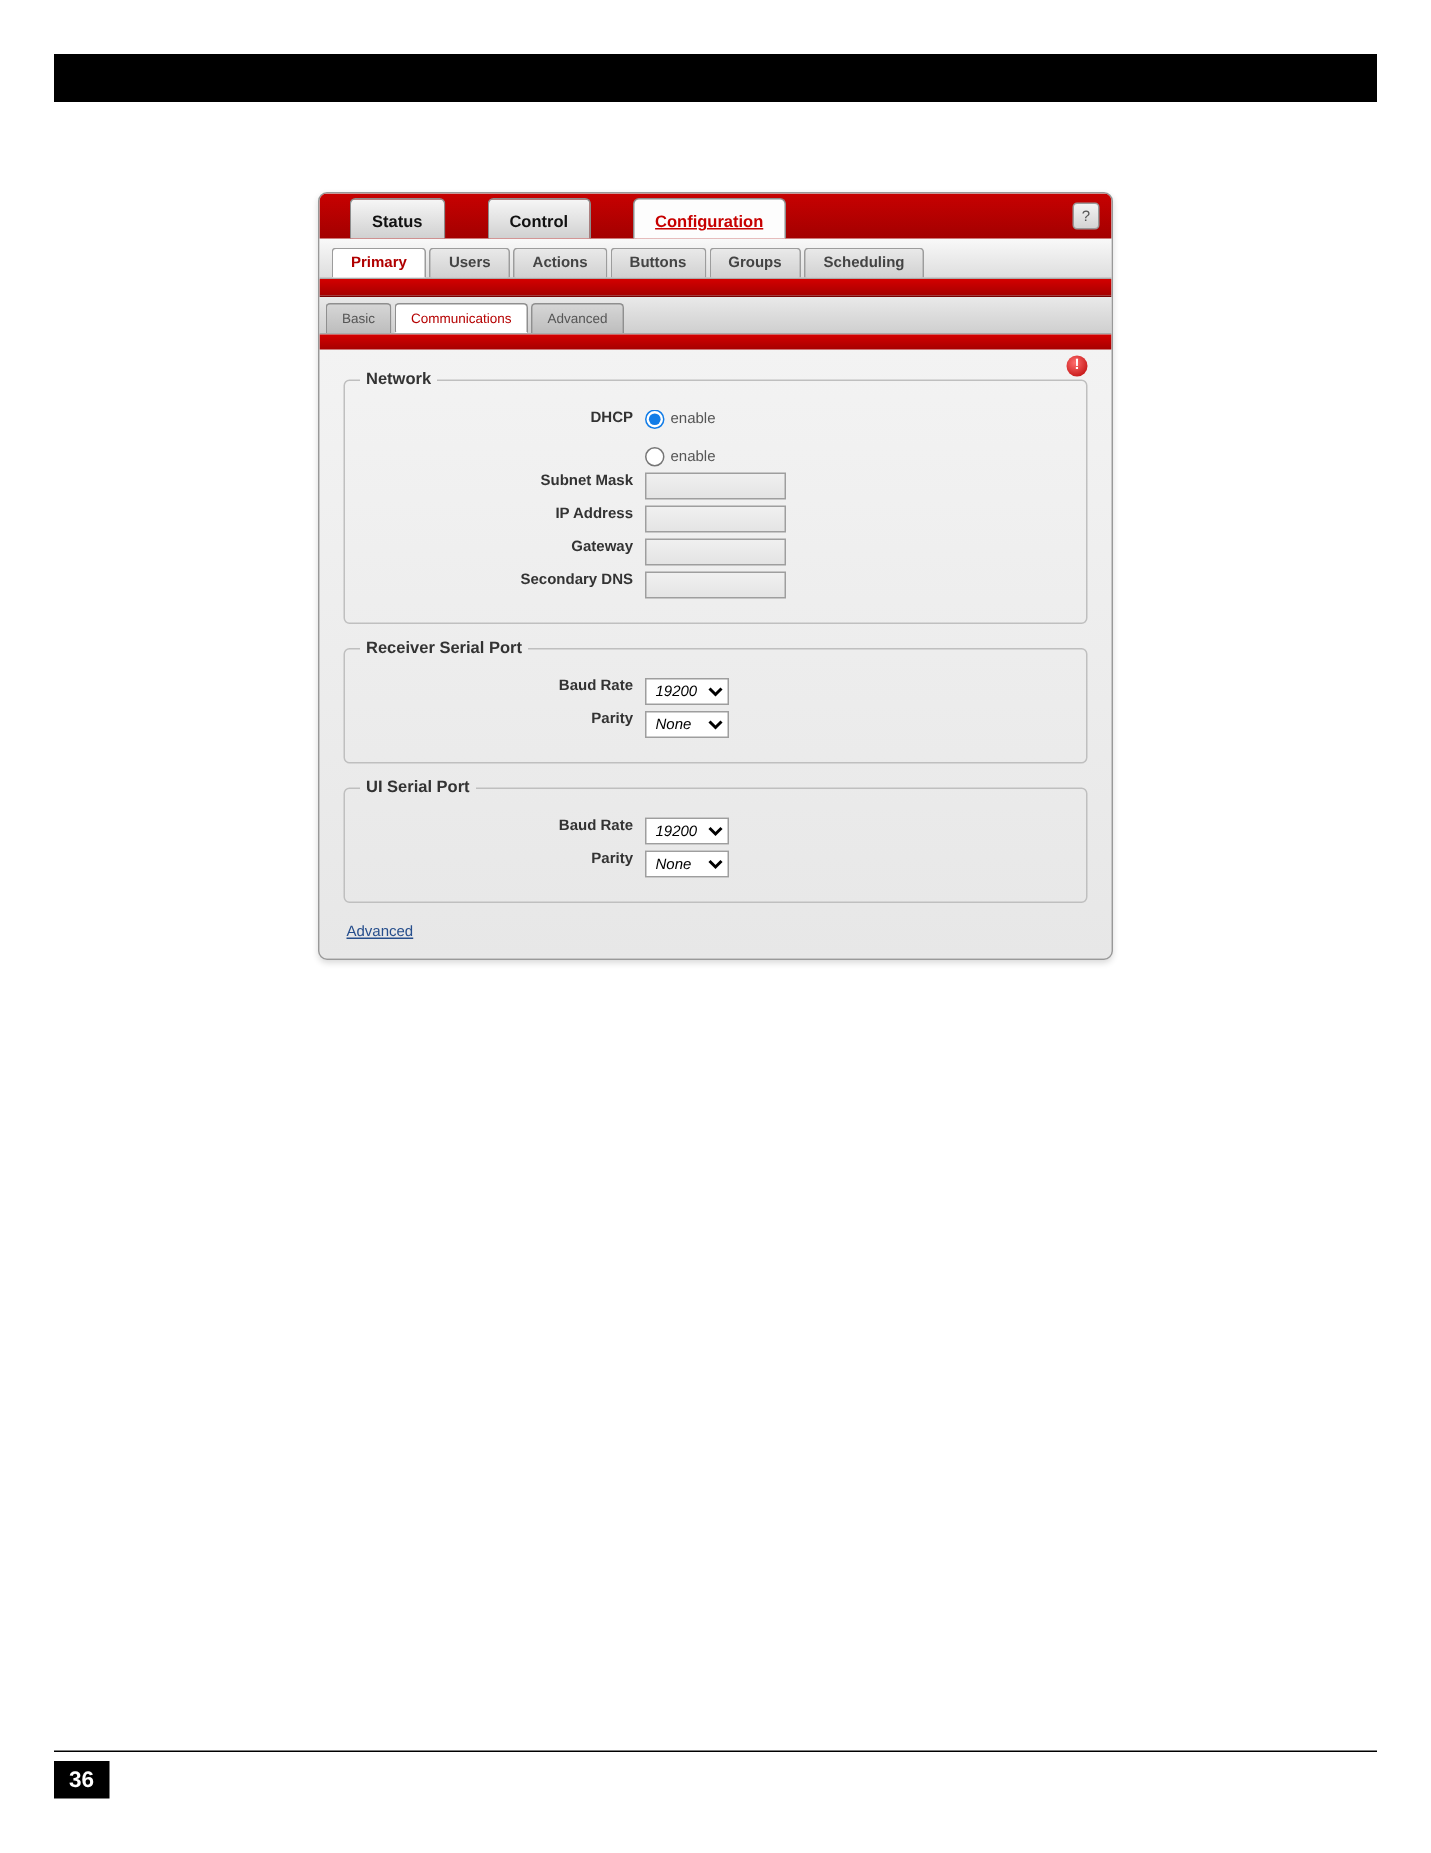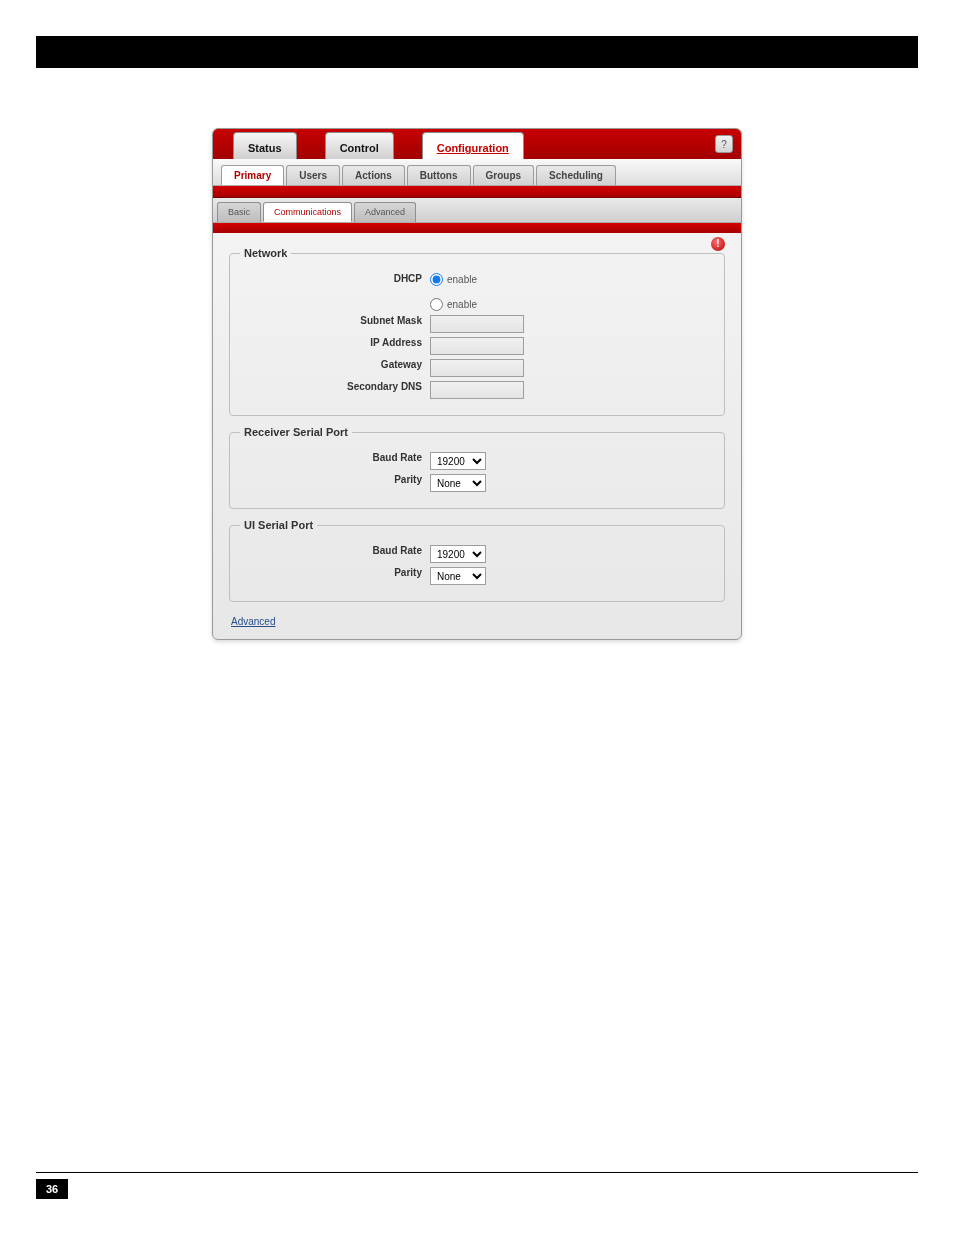--- a/index.html
+++ b/index.html
@@ -24,27 +24,27 @@
   .alert-icon { position: absolute; right: 16px; top: 4px; width: 14px; height: 14px; background: radial-gradient(circle at 40% 35%, #ff6d6d, #b60000); border-radius: 50%; color: #fff; font-size: 10px; font-weight: bold; line-height: 14px; text-align: center; }
   fieldset { border: 1px solid #bfbfbf; border-radius: 4px; margin: 8px 0 10px 0; padding: 10px 10px 12px 10px; }
   legend { font-size: 11px; font-weight: bold; color: #333; padding: 0 4px; }
   .row { display: flex; margin: 4px 0; }
   .lbl { width: 190px; text-align: right; font-size: 10px; font-weight: bold; color: #333; padding-right: 8px; }
   .val { display: flex; align-items: center; gap: 6px; }
   .radio-group { display: flex; flex-direction: column; gap: 12px; }
   .radio-line { display: flex; align-items: center; gap: 4px; font-size: 10px; color: #555; }
   input[type="radio"] { margin: 0; accent-color: #117ce7; }
   input.txt { width: 94px; height: 18px; border: 1px solid #9e9e9e; background: linear-gradient(#f0f0f0,#e4e4e4); font-size: 10px; padding: 0 4px; }
-  select.sel { height: 18px; border: 1px solid #9e9e9e; background: #fff; font-size: 10px; padding: 0 2px; }
+  select.sel { height: 18px; border: 1px solid #9e9e9e; background: #fff; font-size: 10px; padding: 0 2px; font-style: italic; }
   select.sel.small { width: 56px; }
   select.sel.tiny { width: 56px; }
   .bottom-link { font-size: 10px; color: #264e8c; text-decoration: underline; padding: 4px 0 0 2px; cursor: pointer; }
   .footer { position: absolute; left: 36px; right: 36px; bottom: 36px; }
   .footer-line { height: 1px; background: #000; margin-bottom: 6px; }
-  .page-num-box { display: inline-block; background: #000; color: #fff; font-size: 11px; font-weight: bold; padding: 4px 10px; }
+  .page-num-box { display: inline-block; background: #000; color: #fff; font-size: 15px; font-weight: bold; padding: 4px 10px; }
 </style>
 </head>
 <body>
 <div class="page">
   <div class="top-black-bar"></div>
 
   <div class="panel">
 
     <div class="main-tabs">
       <div class="main-tab">Status</div>

